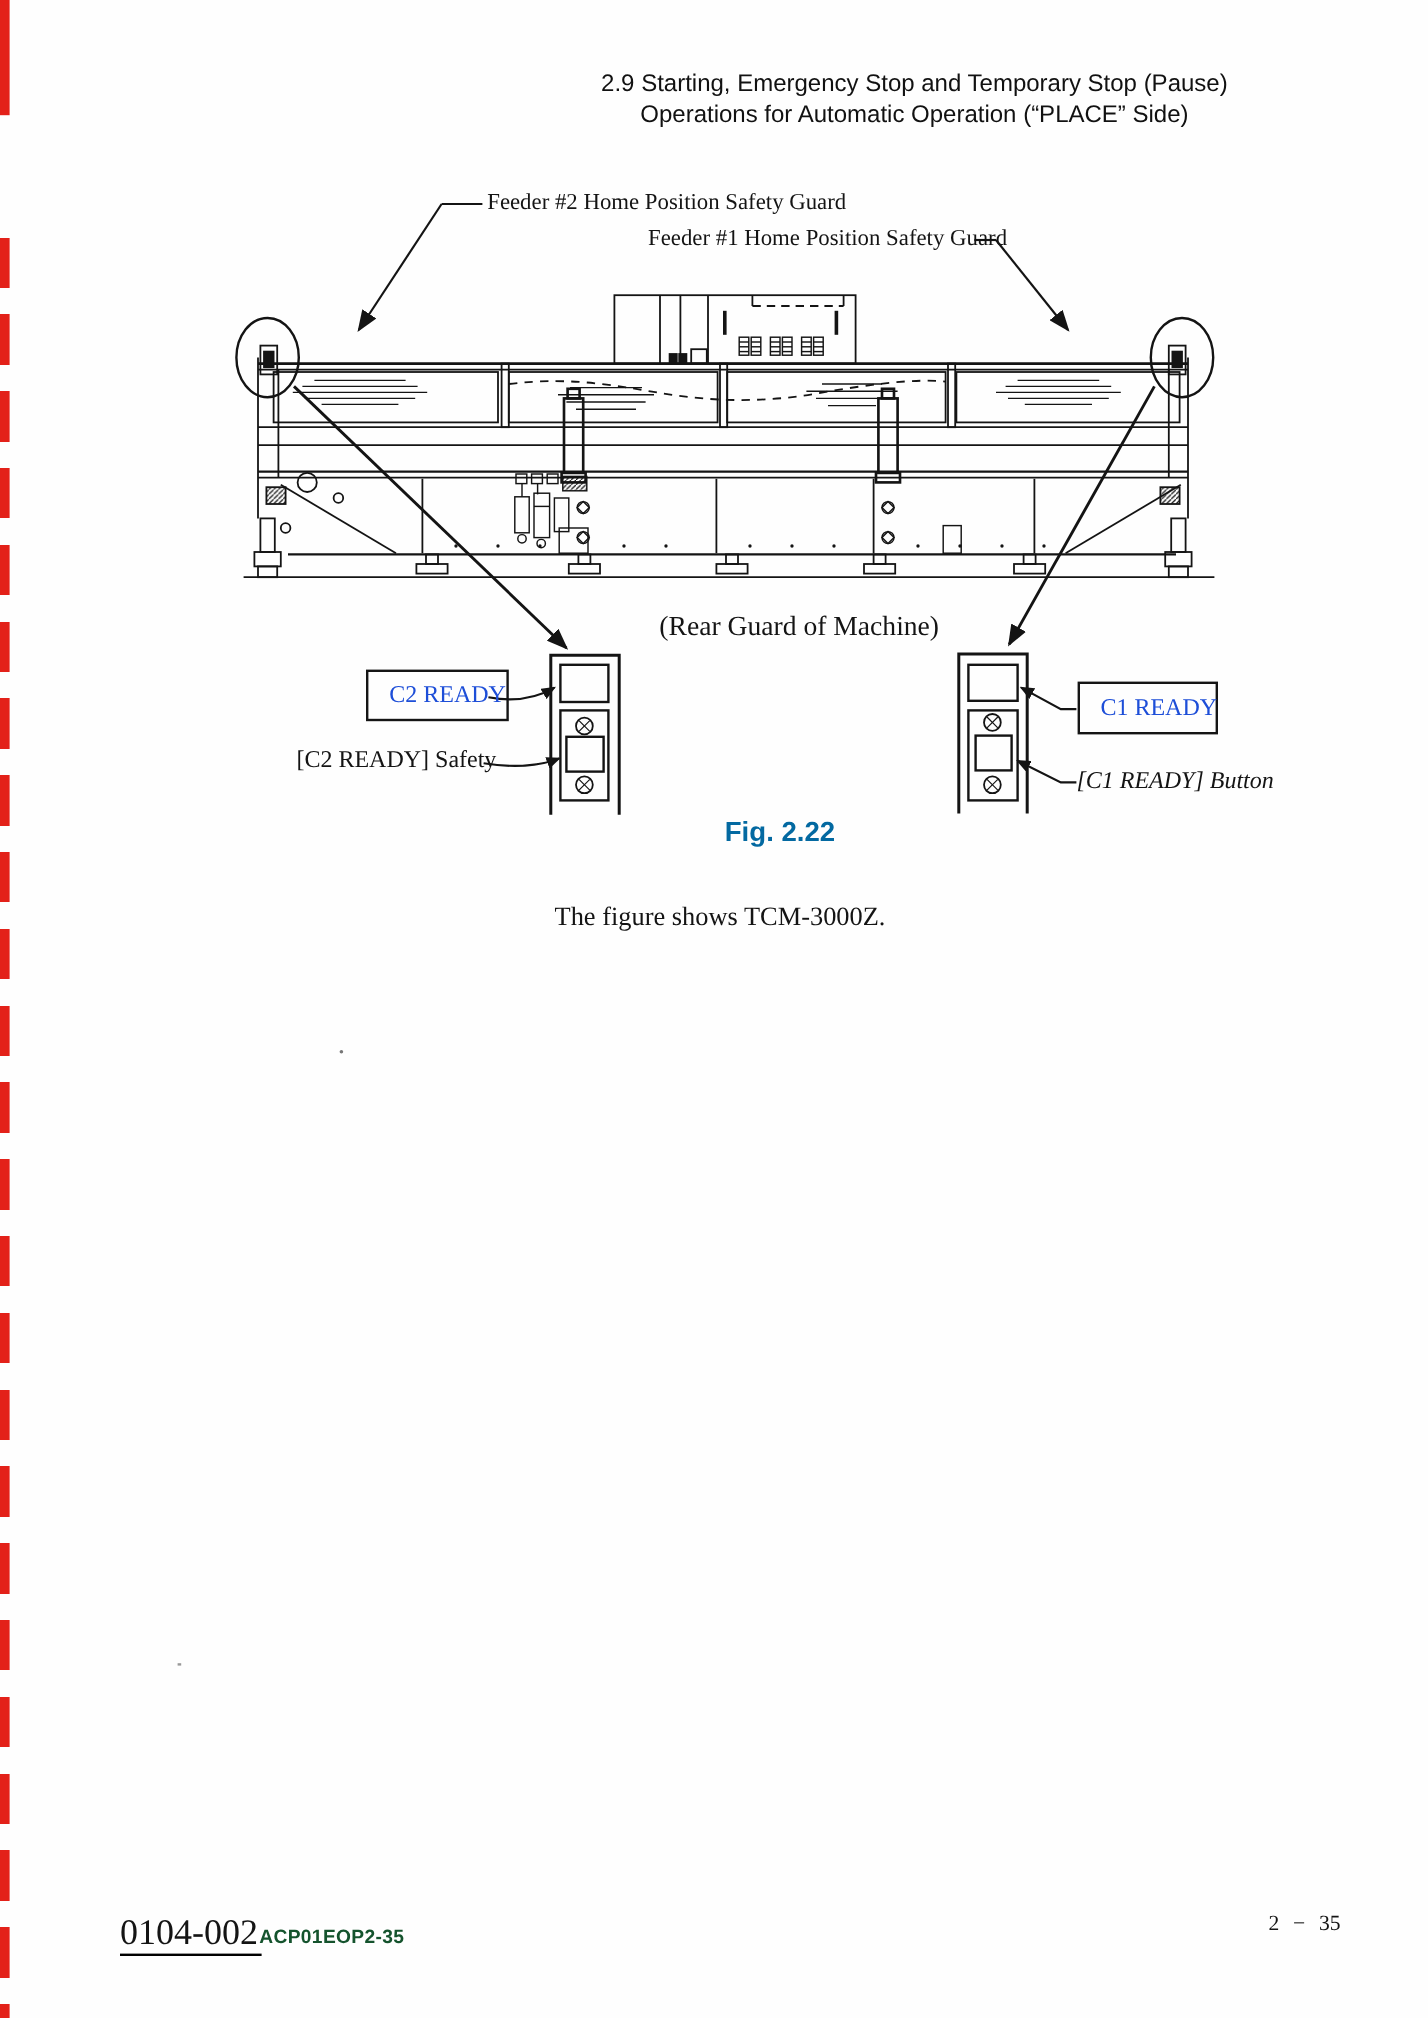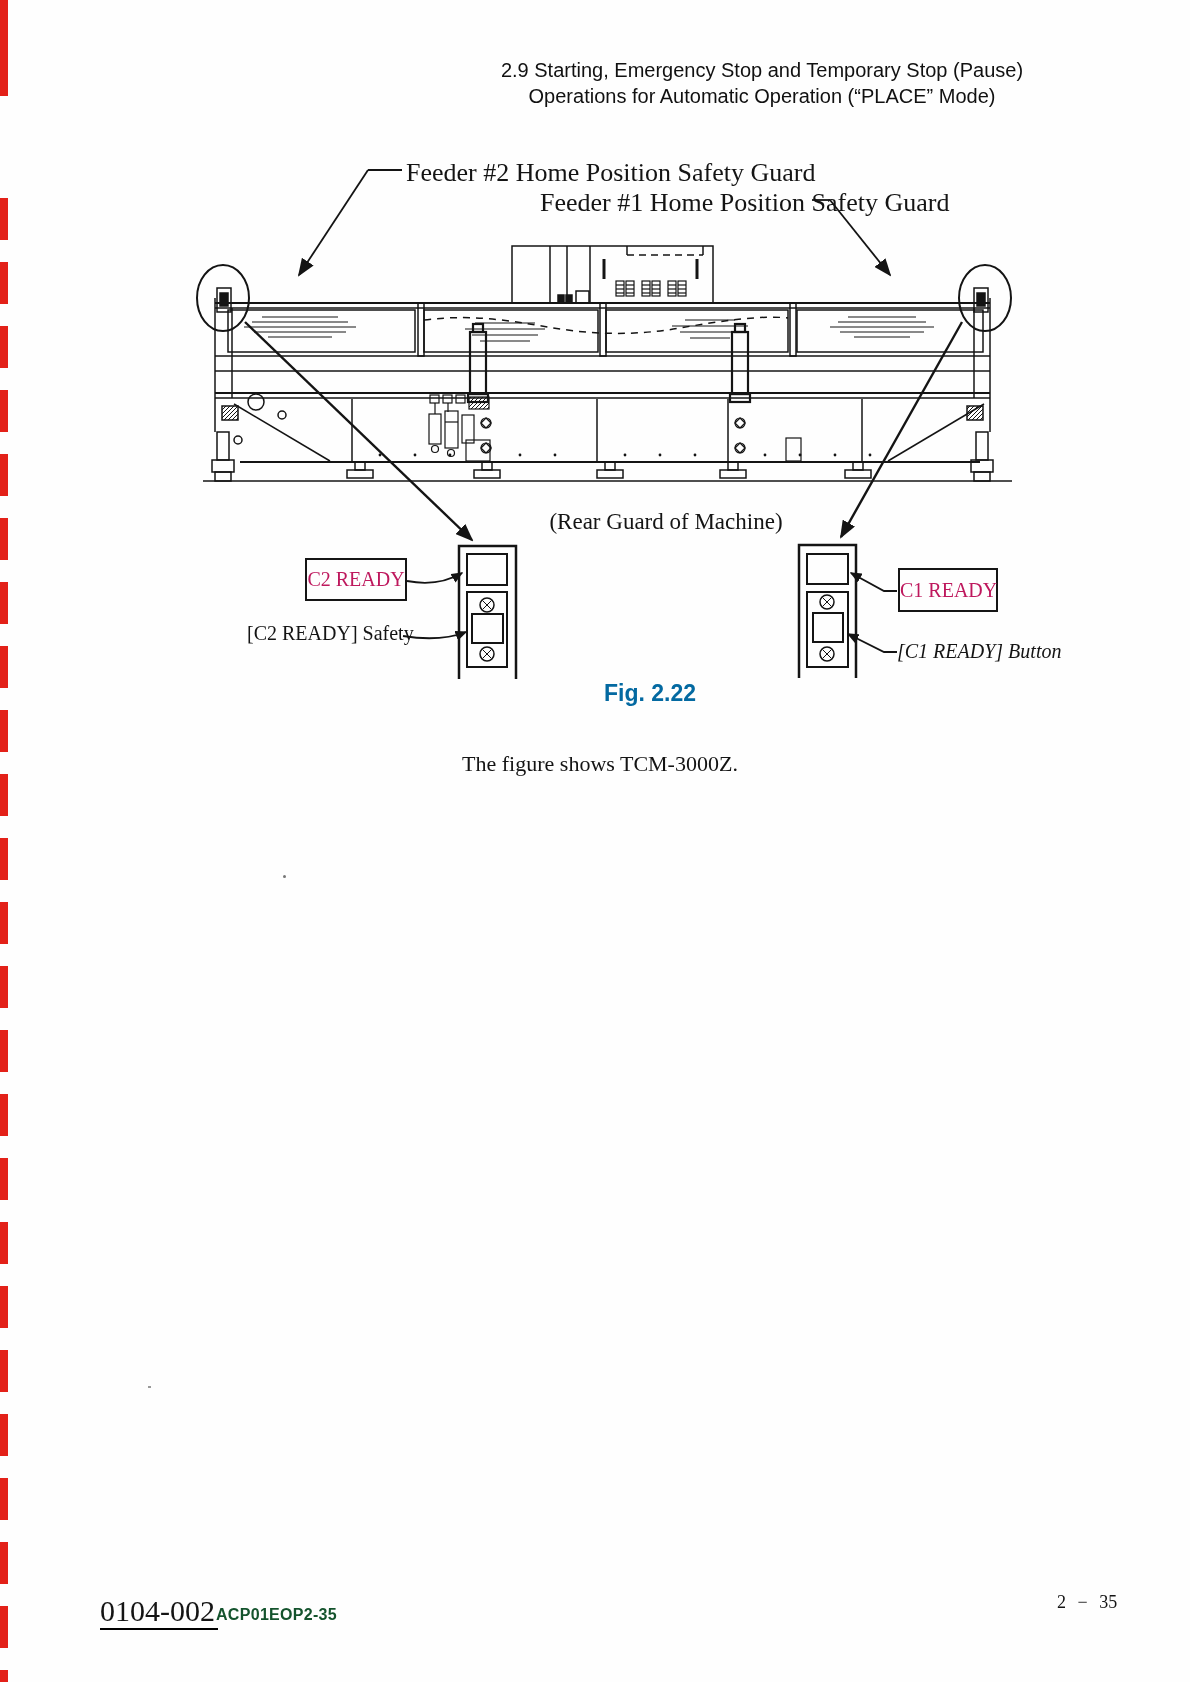--- a/index.html
+++ b/index.html
@@ -9,26 +9,26 @@
   }
   .abs{position:absolute;}
   
   .edge-top{left:0;top:0;width:8px;height:96px;background:#e32119;}
   .edge-dashes{left:0;top:198px;width:8px;height:1484px;
     background:repeating-linear-gradient(180deg,#e32119 0 42px,transparent 42px 64px);}
   
   .header{left:442px;top:57px;width:640px;text-align:center;
     font-family:"Liberation Sans",sans-serif;font-size:20px;line-height:26px;color:#111;}
   
-  .lbl{font-family:"Liberation Serif",serif;font-size:26px;white-space:nowrap;color:#141414;}
+  .lbl{font-family:"Liberation Serif",serif;font-size:19px;white-space:nowrap;color:#141414;}
   .feeder2{left:406px;top:158px;}
   .feeder1{left:540px;top:188px;}
   .rearside{left:500px;top:509px;width:332px;text-align:center;font-size:23px;}
   .ready-box{border:2px solid #151515;text-align:center;
-    font-family:"Liberation Serif",serif;font-size:20px;white-space:nowrap;color:#be185d;}
+    font-family:"Liberation Serif",serif;font-size:20px;white-space:nowrap;color:#1d4ed8;padding-left:17px;}
   .c2box{left:305px;top:558px;width:98px;height:39px;line-height:39px;}
   .c1box{left:898px;top:568px;width:96px;height:40px;line-height:40px;}
   .c2btn{left:247px;top:622px;font-size:20px;}
   .c1btn{left:897px;top:640px;font-size:20px;font-style:italic;}
   .figcap{left:555px;top:680px;width:190px;text-align:center;
     font-family:"Liberation Sans",sans-serif;font-weight:bold;font-size:23px;color:#0369a1;}
   .note{left:428px;top:751px;width:344px;text-align:center;font-size:22px;}
   
   .doc-num{left:100px;top:1594px;font-size:30px;border-bottom:2.5px solid #000;padding-right:3px;}
   .doc-code{left:216px;top:1606px;font-family:"Liberation Sans",sans-serif;
@@ -39,21 +39,21 @@
   svg{position:absolute;left:0;top:0;}
 </style>
 </head>
 <body>
 
 <div class="abs edge-top"></div>
 <div class="abs edge-dashes"></div>
 
 <div class="abs header">
   <div>2.9 Starting, Emergency Stop and Temporary Stop (Pause)</div>
-  <div>Operations for Automatic Operation (“PLACE” Mode)</div>
+  <div>Operations for Automatic Operation (“PLACE” Side)</div>
 </div>
 
 <svg width="1190" height="1682" viewBox="0 0 1190 1682">
   <defs>
     <marker id="ahs" markerWidth="12" markerHeight="10" refX="10.5" refY="5" orient="auto" markerUnits="userSpaceOnUse">
       <path d="M0,0 L12,5 L0,10 z" fill="#141414"></path>
     </marker>
     <marker id="ahb" markerWidth="18" markerHeight="14" refX="16" refY="7" orient="auto" markerUnits="userSpaceOnUse">
       <path d="M0,0 L18,7 L0,14 z" fill="#141414"></path>
     </marker>

